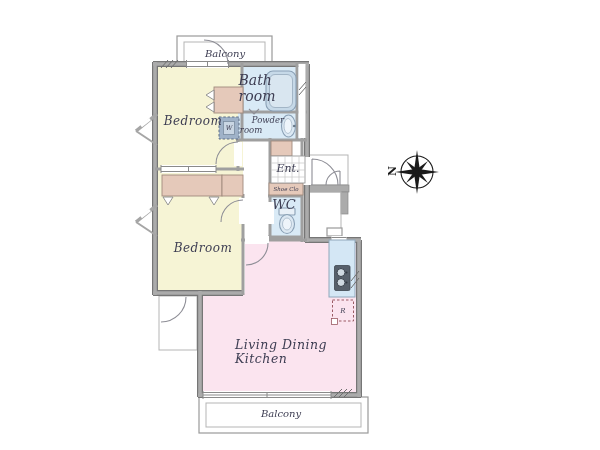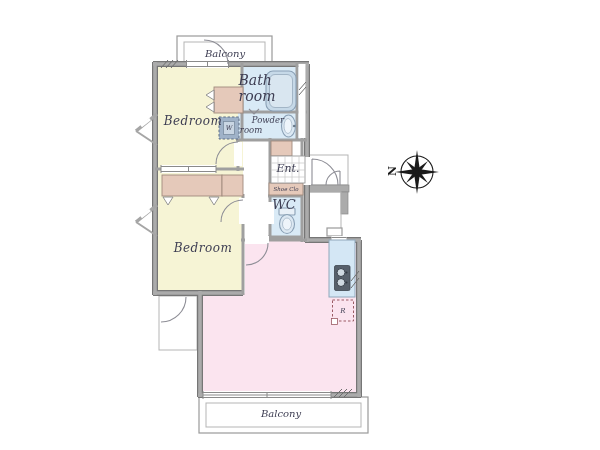--- a/index.html
+++ b/index.html
@@ -216,18 +216,20 @@
 <span class="lbl" style="left:262px;top:126px;font-size:8.5px;">
       <span class="ln" style="display:block;margin-left:12px;">Powder</span>
       <span class="ln" style="display:block;">room</span>
     </span>
 <span class="lbl" style="left:229px;top:128px;font-size:6.5px;">W</span>
 <span class="lbl" style="left:288px;top:168px;font-size:11px;">Ent.</span>
 <span class="lbl" style="left:286px;top:189px;font-size:5.5px;">Shoe Clo</span>
 <span class="lbl" style="left:284px;top:204px;font-size:13px;">WC</span>
 <span class="lbl" style="left:203px;top:248px;font-size:12px;letter-spacing:.5px;">Bedroom</span>
 <span class="lbl" style="left:281px;top:352px;font-size:12.5px;letter-spacing:.5px;">
+      <span class="ln" style="display:block;">Living Dining</span>
+      <span class="ln" style="display:block;">Kitchen</span>
     </span>
 <span class="lbl" style="left:343px;top:311px;font-size:7px;">R</span>
 <span class="lbl" style="left:281px;top:413px;font-size:10px;">Balcony</span>
 <span class="north">N</span>
 
 </div>
 
 </body></html>

